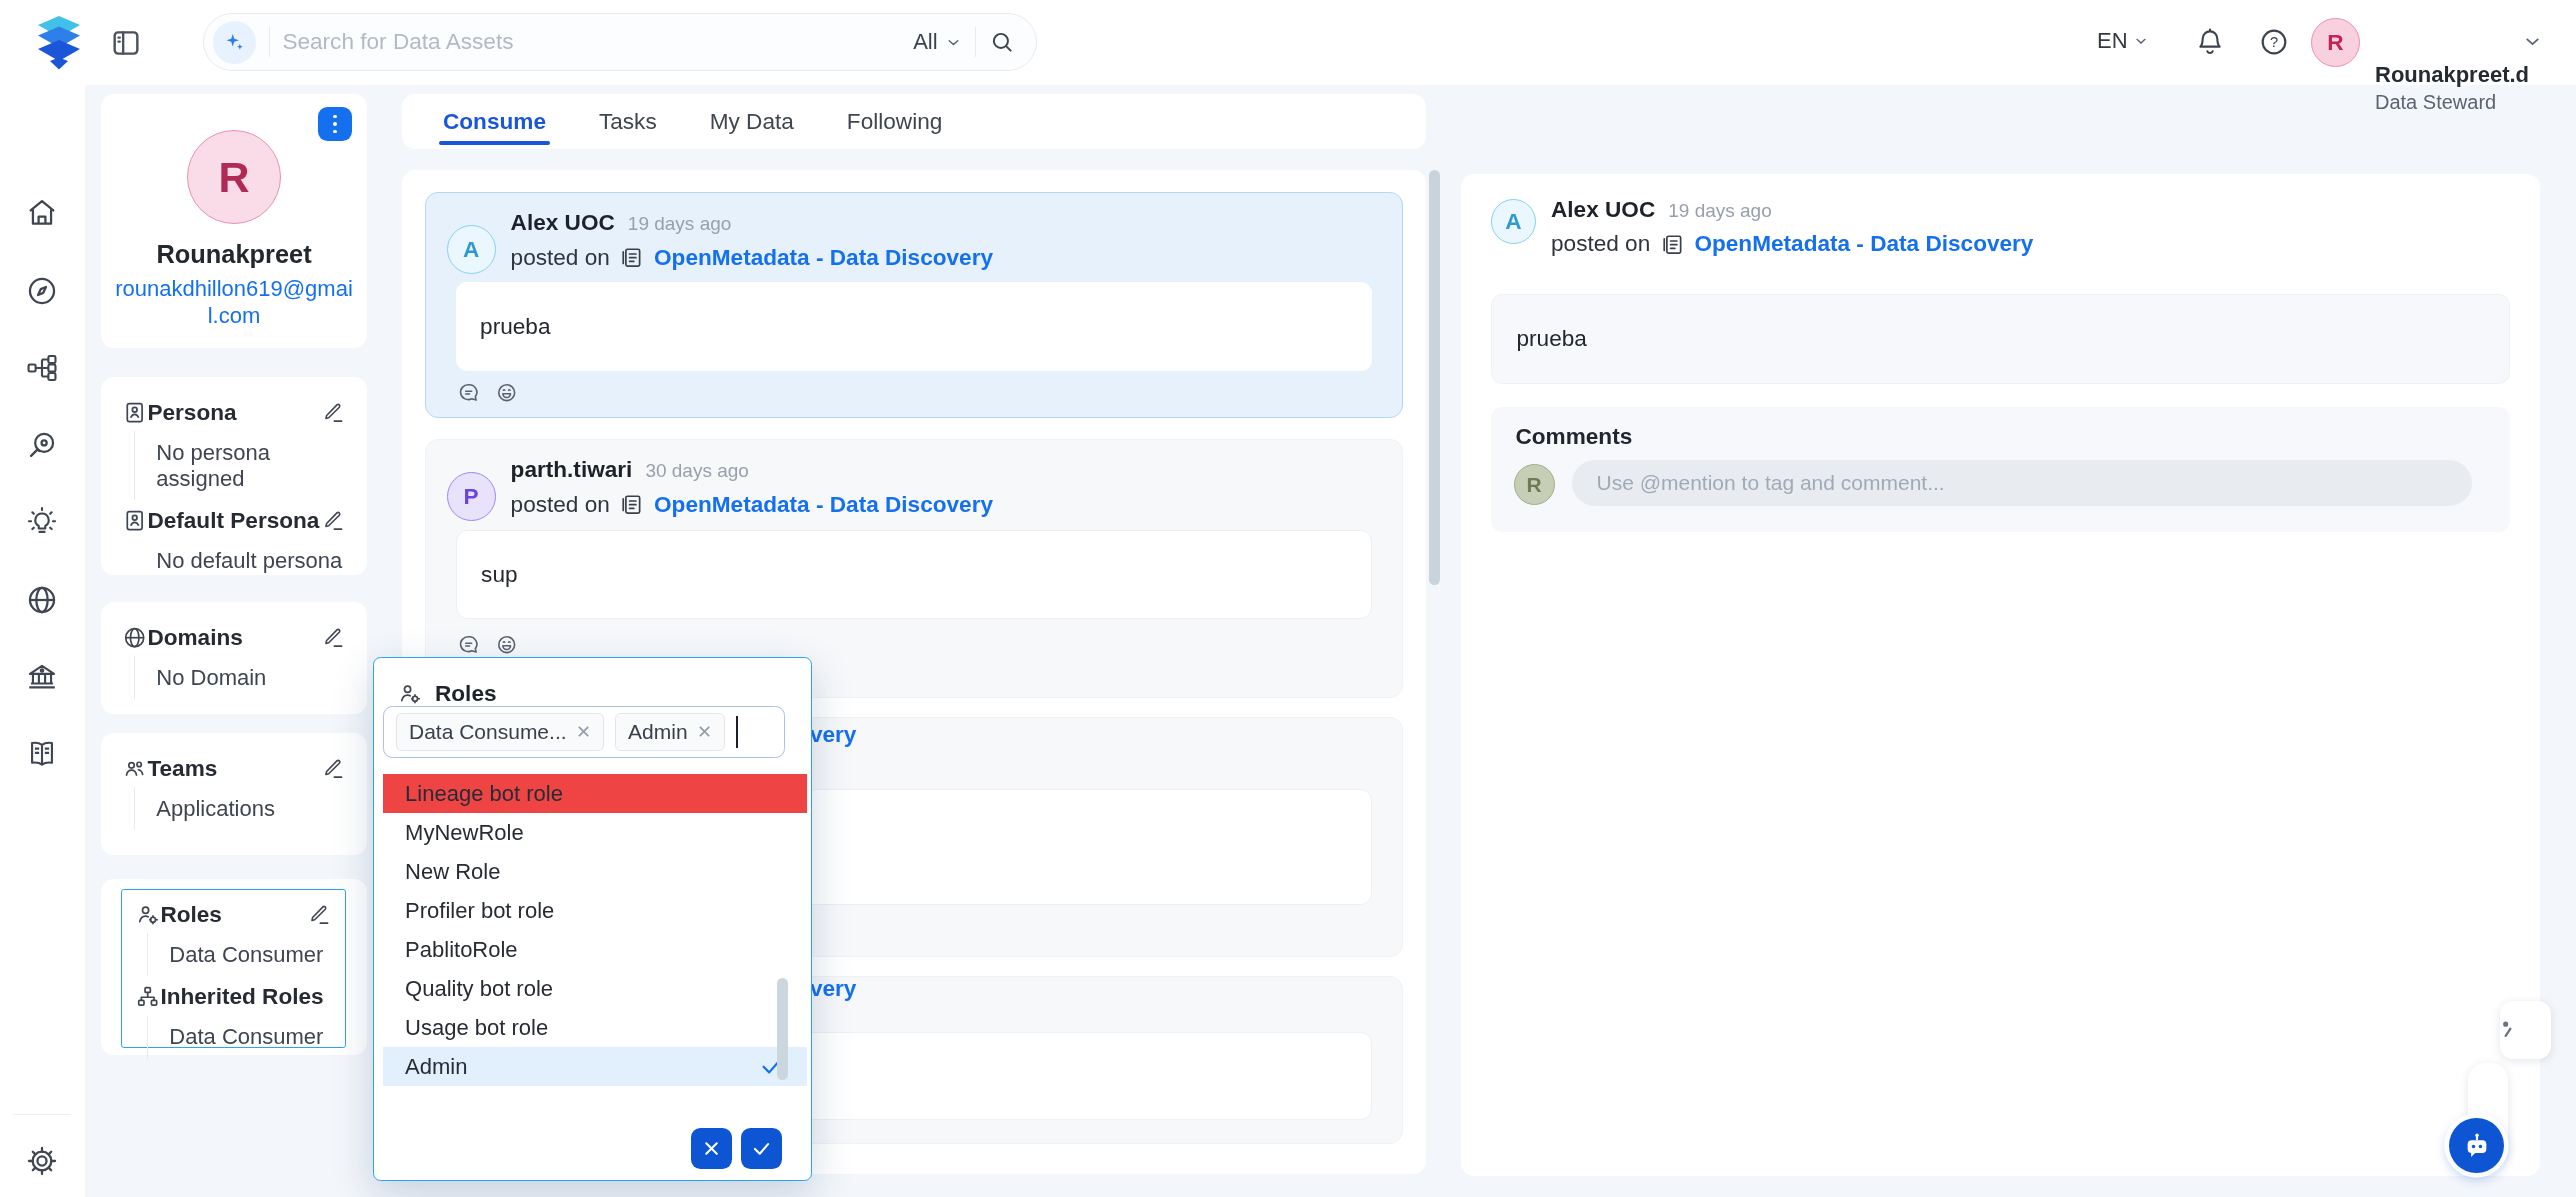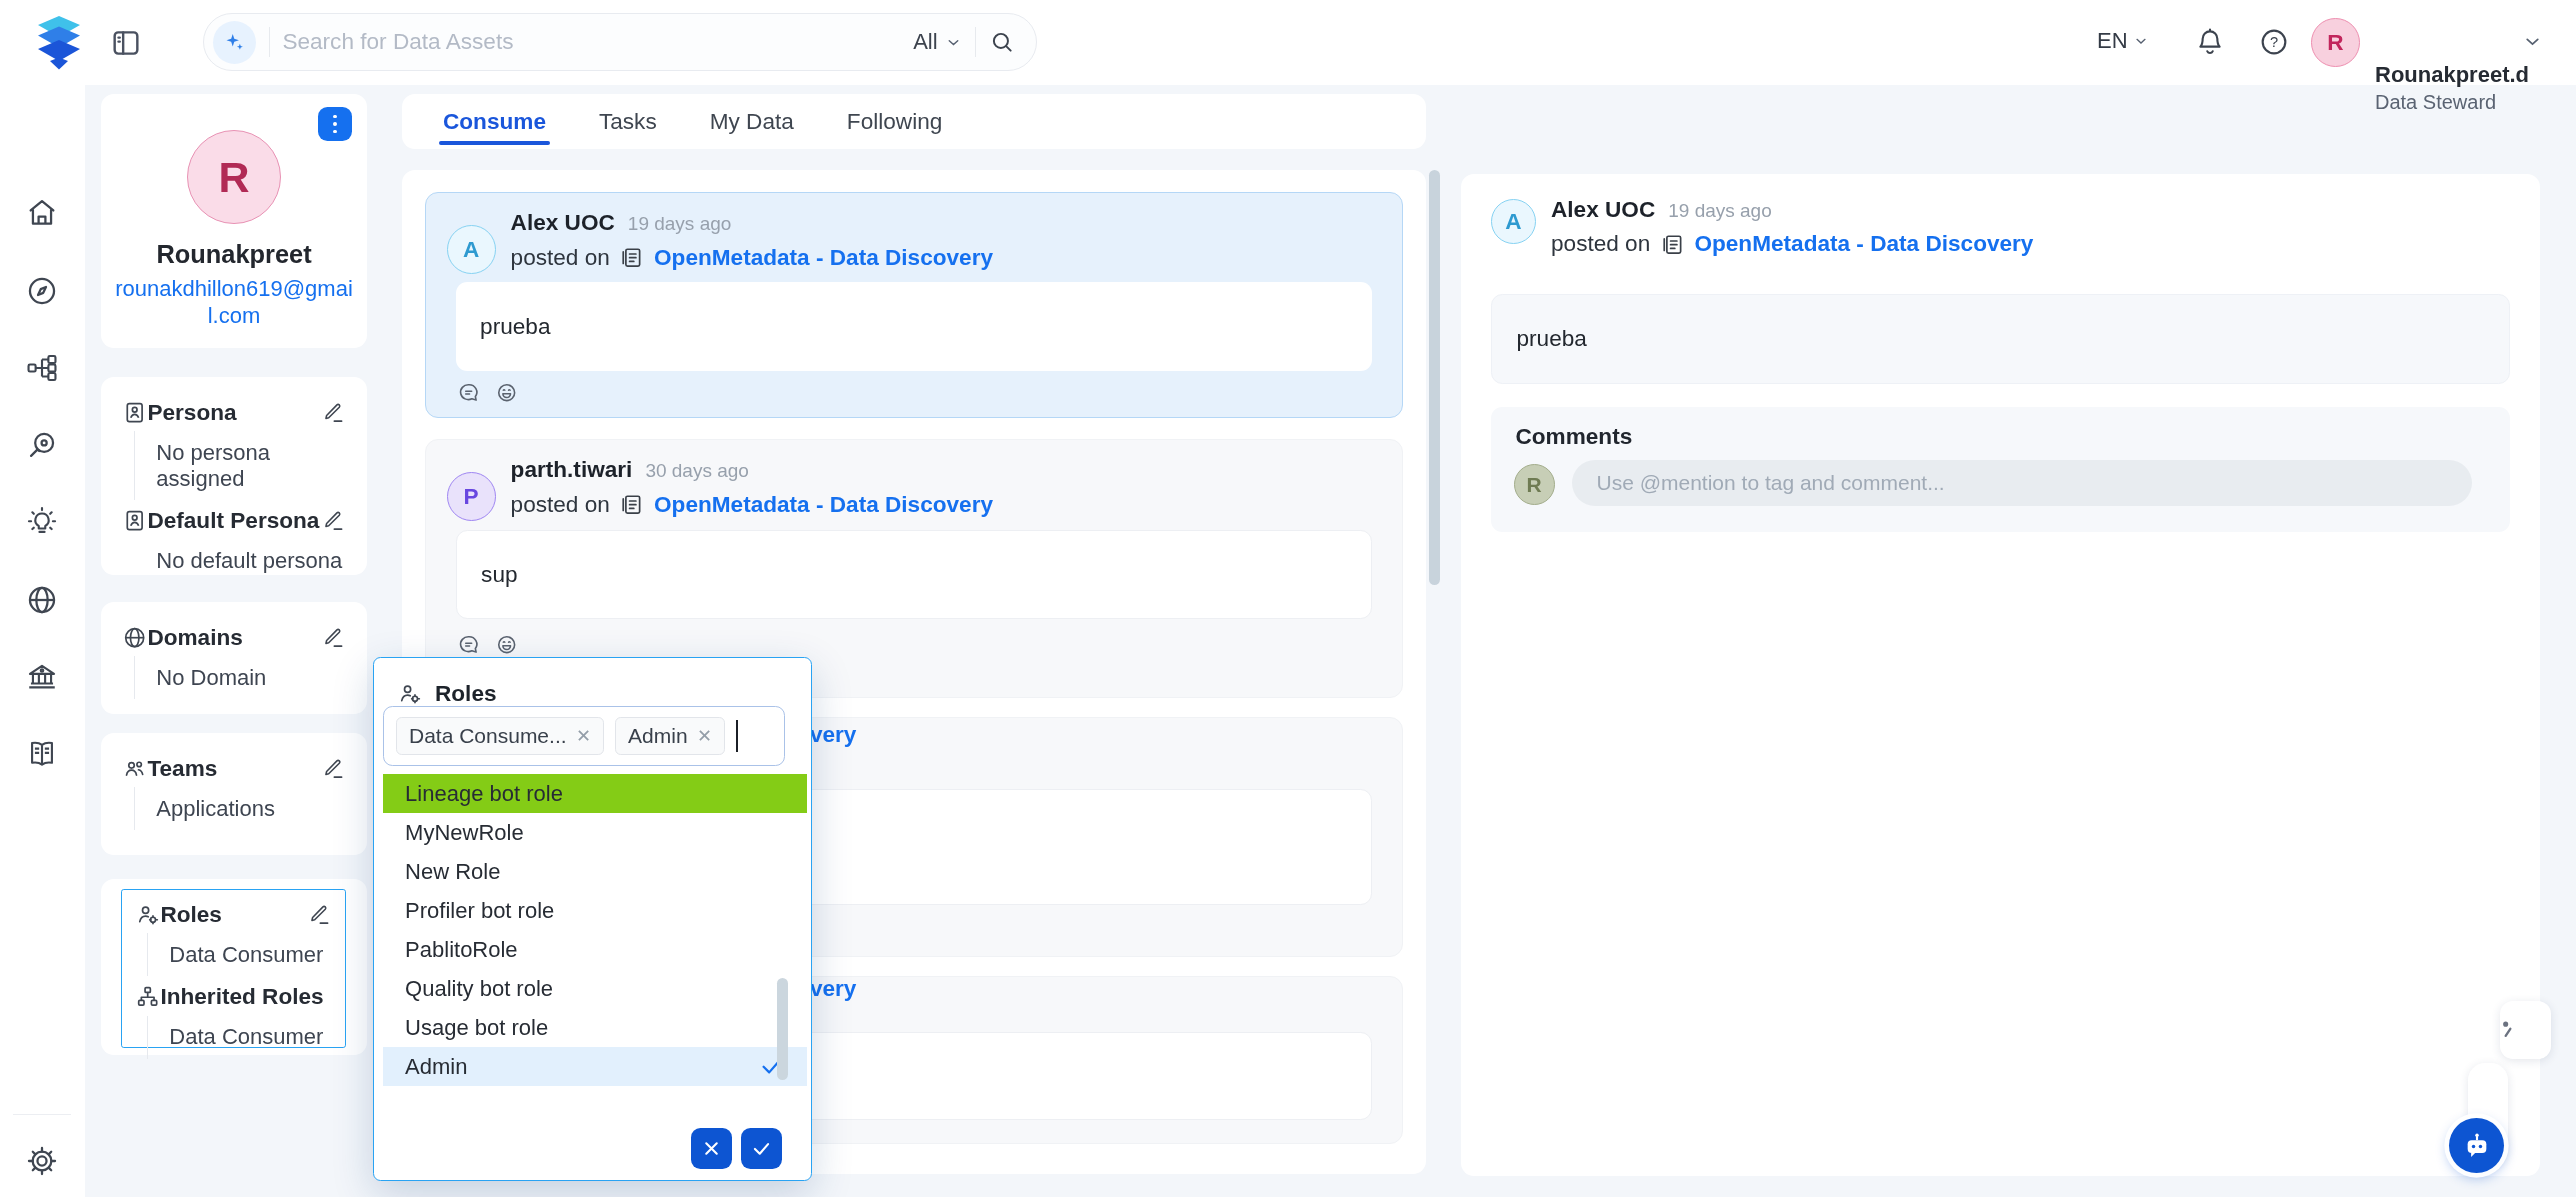--- a/index.html
+++ b/index.html
@@ -91,27 +91,27 @@
   #comments { position:absolute; left:30px; top:233px; width:1019px; height:125px; background:#f6f8fb; border-radius:11.3px; }
   #comments .ct { position:absolute; left:24.5px; top:17px; font-size:22.6px; font-weight:bold; color:#21262e; }
   #c-avatar { position:absolute; left:22.6px; top:57px; width:41px; height:41px; border-radius:50%; background:#c7ceb6; border:1.9px solid #a3ad8c; color:#6f7b53; font-size:21px; font-weight:bold; display:flex; align-items:center; justify-content:center; }
   #c-input { position:absolute; left:81px; top:53px; width:900px; height:46px; border-radius:25.4px; background:#e8ecf0; display:flex; align-items:center; padding-left:24.5px; font-size:21px; color:#a0aab6; cursor:text; }
 
   
   #popover { position:absolute; left:373px; top:657px; width:439px; height:524px; background:#fff; border:1.9px solid #29a3f3; border-radius:7.5px; box-shadow:0 13px 41px rgba(13,59,120,.20); z-index:50; }
   #pop-h { position:absolute; left:22.6px; top:22.6px; display:flex; align-items:center; gap:13px; }
   #pop-h .ic { width:25.4px; height:25.4px; color:#3f4651; }
   #pop-h .t { font-size:22.6px; font-weight:bold; color:#1d232b; }
-  #pop-select { position:absolute; left:9.4px; top:48px; width:402px; height:60px; border:1.4px solid #aac2e8; border-radius:9.4px; background:#fff; display:flex; align-items:center; padding-left:11.3px; gap:10.4px; cursor:text; }
+  #pop-select { position:absolute; left:9.4px; top:48px; width:402px; height:52px; border:1.4px solid #aac2e8; border-radius:9.4px; background:#fff; display:flex; align-items:center; padding-left:11.3px; gap:10.4px; cursor:text; }
   .chip { display:flex; align-items:center; gap:9.4px; height:38px; padding:0 12.3px; border:0.9px solid #e2e5ea; border-radius:5.7px; background:#f9fafb; font-size:21px; color:#39404b; }
   .chip .x { font-size:18px; color:#949ea9; cursor:pointer; line-height:1; }
   #caret { width:1.9px; height:32px; background:#1b1f26; }
   #pop-list { position:absolute; left:8.5px; top:116px; width:424px; }
   .opt { height:39px; display:flex; align-items:center; padding:0 22.6px; font-size:22px; color:#272c34; cursor:pointer; }
-  .opt.hov { background:#84cc16; }
+  .opt.hov { background:#ef4444; }
   .opt.sel { background:#e2f0fd; }
   .opt .chk { margin-left:auto; width:24.5px; height:24.5px; color:#1570ef; }
   #pop-scroll { position:absolute; left:403px; top:320px; width:11.3px; height:102px; border-radius:5.7px; background:#cbd6de; cursor:pointer; }
   #pop-btns { position:absolute; right:29px; top:470px; display:flex; gap:9.4px; }
   .pbtn { width:41px; height:41px; border-radius:9.4px; background:#0d55d2; border:none; display:flex; align-items:center; justify-content:center; cursor:pointer; }
   .pbtn svg { width:21px; height:21px; color:#fff; }
 
   
   #edge-tab { position:absolute; left:2500px; top:1001px; width:51px; height:58px; background:#fff; border-radius:13px; box-shadow:0 1.9px 9.4px rgba(30,50,90,.12); overflow:hidden; cursor:pointer; z-index:30; }
   #edge-tab svg { position:absolute; left:-5.7px; top:15px; width:28px; height:28px; color:#6b7280; }

